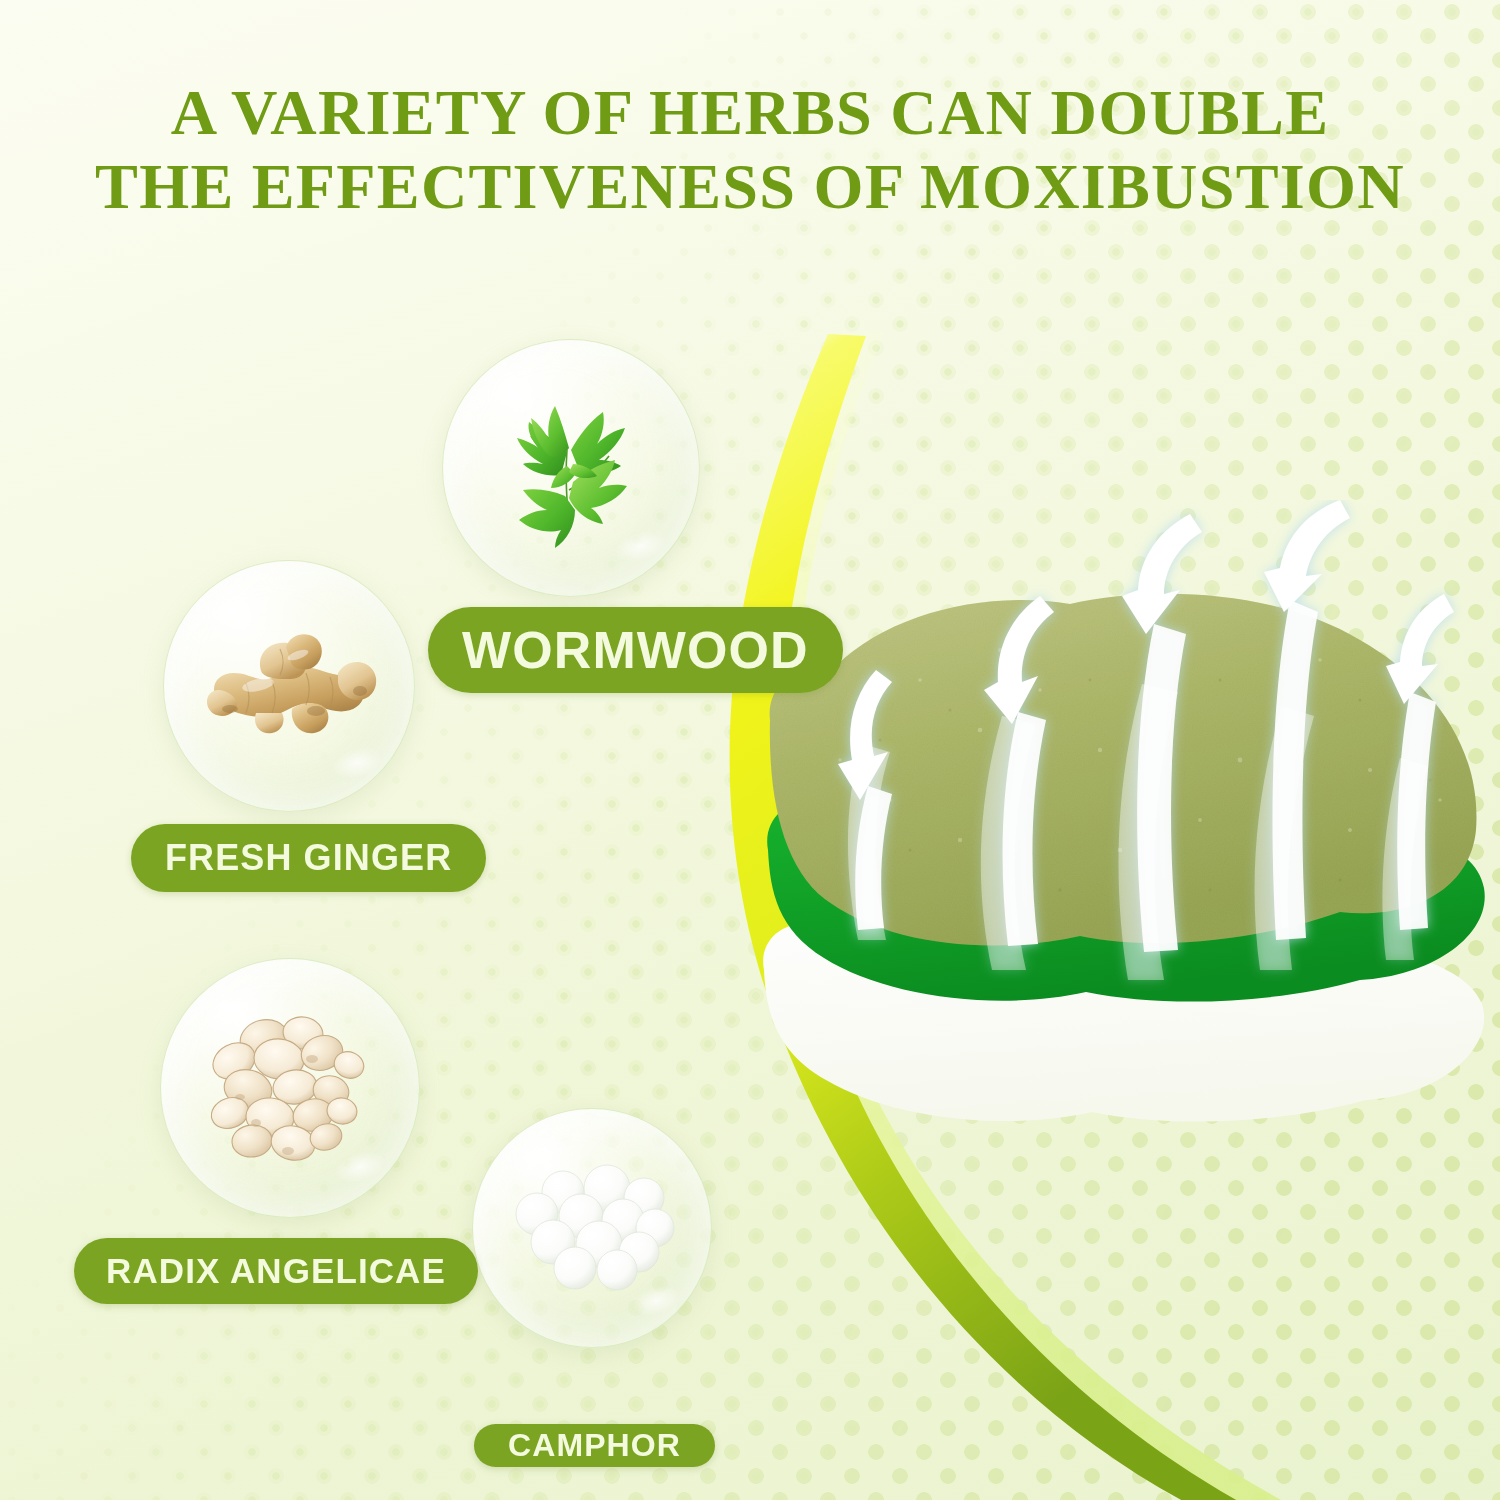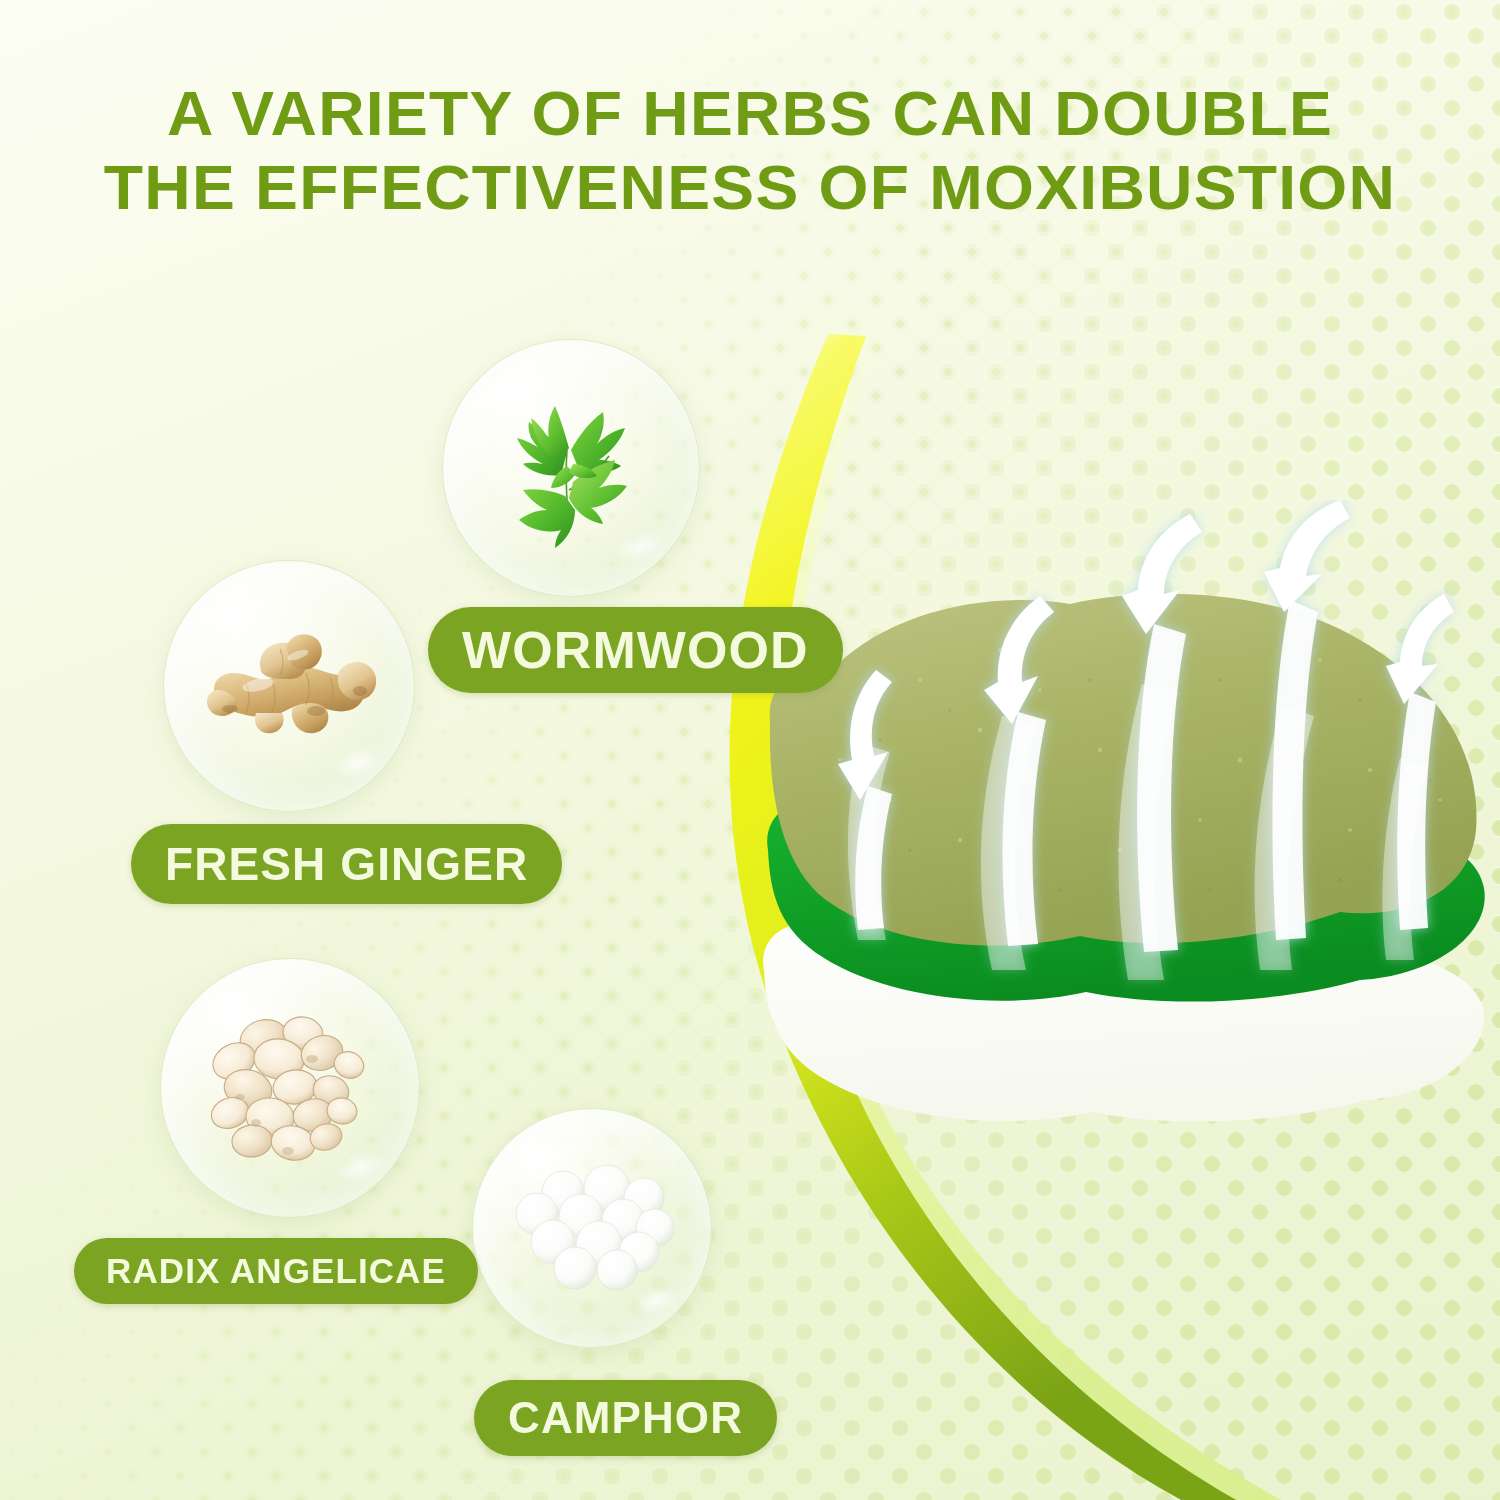--- a/index.html
+++ b/index.html
@@ -40,20 +40,21 @@
   }
 
   
   .headline {
     position: absolute;
     top: 76px;
     left: 0;
     width: 1500px;
     text-align: center;
     z-index: 40;
+    font-family: Liberation Serif, serif;
   }
   .headline .line {
     display: block;
     color: #6f9c14;
     font-weight: 700;
     font-size: 63px;
     line-height: 1.18;
     letter-spacing: 1.2px;
     white-space: nowrap;
     transform: scaleX(1.02);
@@ -125,23 +126,23 @@
     justify-content: center;
     background: #7ba423;
     color: #f4fade;
     font-weight: 700;
     border-radius: 999px;
     letter-spacing: 1.1px;
     white-space: nowrap;
     box-shadow: 0 2px 7px rgba(110,145,40,.25);
   }
   #badge-wormwood { left: 428px;  top: 607px;  padding: 13px 34px; font-size: 52px; }
-  #badge-ginger   { left: 131px;  top: 824px;  padding: 13px 34px; font-size: 46px; }
+  #badge-ginger   { left: 131px;  top: 824px;  padding: 13px 34px; font-size: 36px; }
   #badge-radix    { left: 74px;   top: 1238px; padding: 13px 32px; font-size: 35px; }
-  #badge-camphor  { left: 474px;  top: 1380px; padding: 13px 34px; font-size: 44px; }
+  #badge-camphor  { left: 474px;  top: 1424px; padding: 3px 34px; font-size: 32px; }
 
   
   .patch-illustration {
     position: absolute;
     left: 740px;
     top: 500px;
     width: 760px;
     height: 680px;
     z-index: 20;
   }

